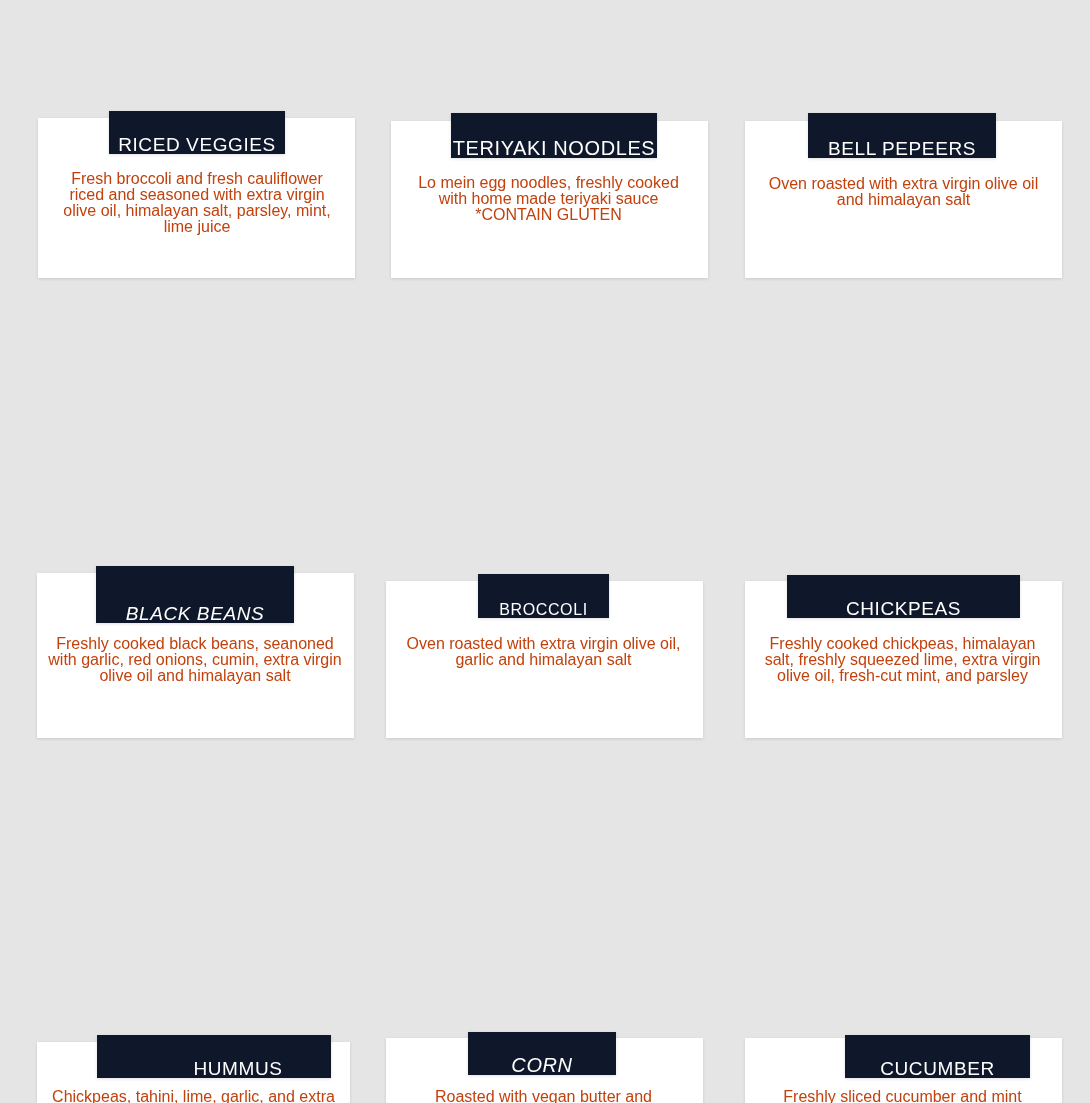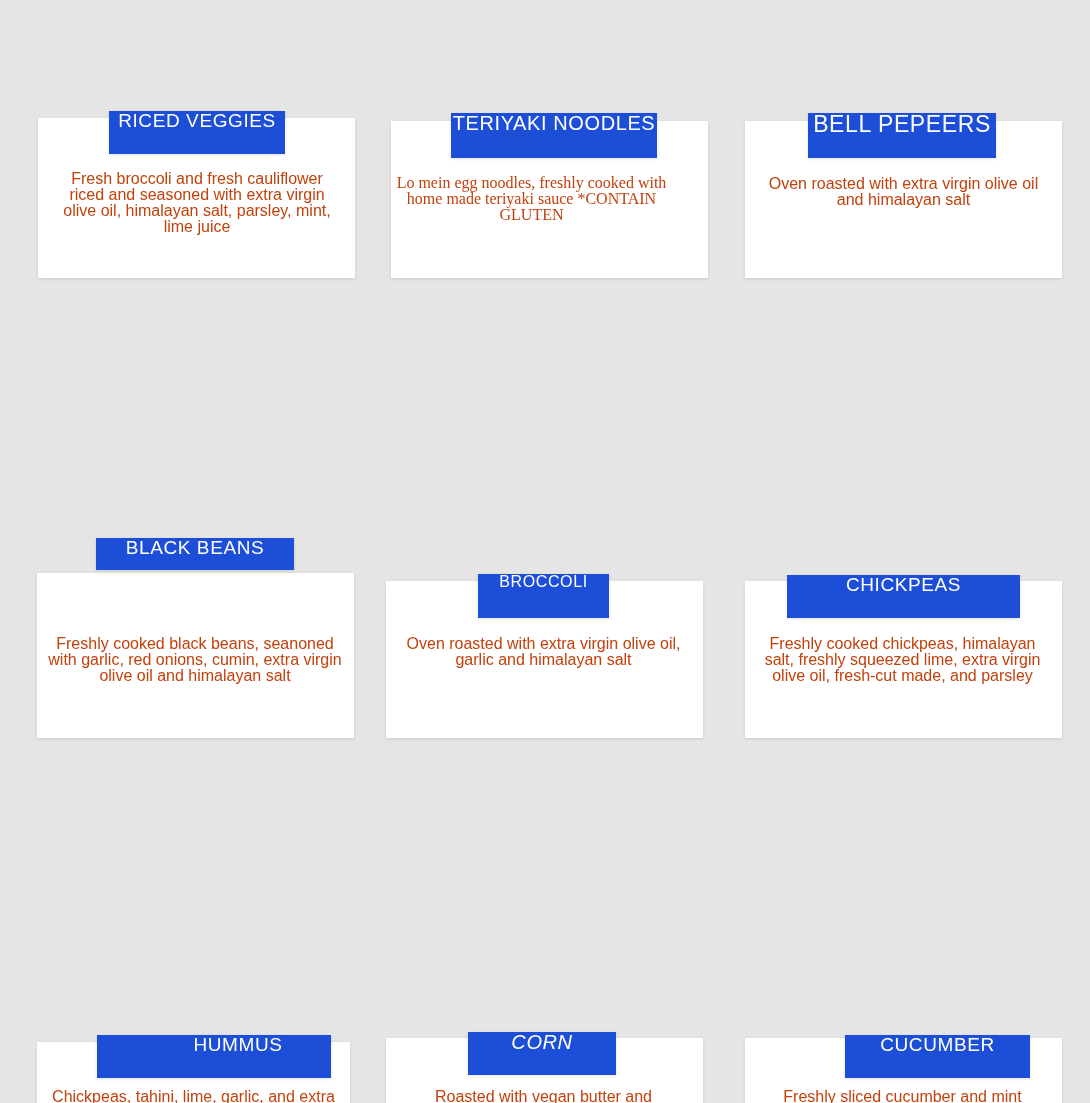--- a/index.html
+++ b/index.html
@@ -21,23 +21,23 @@
   }
 
   
   .card {
     position: absolute;
     background: #ffffff;
     box-shadow: 0 1px 3px rgba(0,0,0,0.13);
   }
   .band {
     position: absolute;
-    background: #1d4ed8;
+    background: #0f172a;
     display: flex;
-    align-items: flex-start;
+    align-items: flex-end;
     justify-content: center;
     box-shadow: 0 1px 3px rgba(0,0,0,0.12);
   }
   .band-title {
     color: #ffffff;
     font-family: "Liberation Sans", sans-serif;
     font-weight: 400;
     letter-spacing: 0.6px;
     white-space: nowrap;
     line-height: 1;
@@ -53,30 +53,30 @@
 
   
   #card-riced-veggies      { left: 38px;  top: 118px; width: 317px; height: 160px; }
   #band-riced-veggies      { left: 109px; top: 111px; width: 176px; height: 43px; }
   #band-riced-veggies .band-title { font-size: 19px; }
   #desc-riced-veggies      { left: 52px;  top: 171px; width: 290px; }
 
   #card-teriyaki-noodles   { left: 391px; top: 121px; width: 317px; height: 157px; }
   #band-teriyaki-noodles   { left: 451px; top: 113px; width: 206px; height: 45px; }
   #band-teriyaki-noodles .band-title { font-size: 20px; }
-  #desc-teriyaki-noodles   { left: 386px; top: 175px; width: 291px; font-family: Liberation Serif, serif; }
+  #desc-teriyaki-noodles   { left: 403px; top: 175px; width: 291px; }
 
   #card-bell-pepeers       { left: 745px; top: 121px; width: 317px; height: 157px; }
   #band-bell-pepeers       { left: 808px; top: 113px; width: 188px; height: 45px; }
-  #band-bell-pepeers .band-title { font-size: 23px; }
+  #band-bell-pepeers .band-title { font-size: 19px; }
   #desc-bell-pepeers       { left: 758px; top: 176px; width: 291px; }
 
   
   #card-black-beans        { left: 37px;  top: 573px; width: 317px; height: 165px; }
-  #band-black-beans        { left: 96px;  top: 538px; width: 198px; height: 32px; }
+  #band-black-beans        { left: 96px;  top: 566px; width: 198px; height: 57px; font-style: italic; }
   #band-black-beans .band-title { font-size: 19px; }
   #desc-black-beans        { left: 48px;  top: 636px; width: 294px; }
 
   #card-broccoli           { left: 386px; top: 581px; width: 317px; height: 157px; }
   #band-broccoli           { left: 478px; top: 574px; width: 131px; height: 44px; }
   #band-broccoli .band-title { font-size: 16px; }
   #desc-broccoli           { left: 398px; top: 636px; width: 291px; }
 
   #card-chickpeas          { left: 745px; top: 581px; width: 317px; height: 157px; }
   #band-chickpeas          { left: 787px; top: 575px; width: 233px; height: 43px; }
@@ -131,21 +131,21 @@
   <div class="card" id="card-broccoli"></div>
   <div class="band" id="band-broccoli">
     <span class="band-title">BROCCOLI</span>
   </div>
   <div class="desc" id="desc-broccoli">Oven roasted with extra virgin olive oil, garlic and himalayan salt</div>
 
   <div class="card" id="card-chickpeas"></div>
   <div class="band" id="band-chickpeas">
     <span class="band-title">CHICKPEAS</span>
   </div>
-  <div class="desc" id="desc-chickpeas">Freshly cooked chickpeas, himalayan salt, freshly squeezed lime, extra virgin olive oil, fresh-cut made, and parsley</div>
+  <div class="desc" id="desc-chickpeas">Freshly cooked chickpeas, himalayan salt, freshly squeezed lime, extra virgin olive oil, fresh-cut mint, and parsley</div>
 
   <div class="card" id="card-hummus"></div>
   <div class="band" id="band-hummus">
     <span class="band-title">HUMMUS</span>
   </div>
   <div class="desc" id="desc-hummus">Chickpeas, tahini, lime, garlic, and extra</div>
 
   <div class="card" id="card-corn"></div>
   <div class="band" id="band-corn">
     <span class="band-title">CORN</span>

